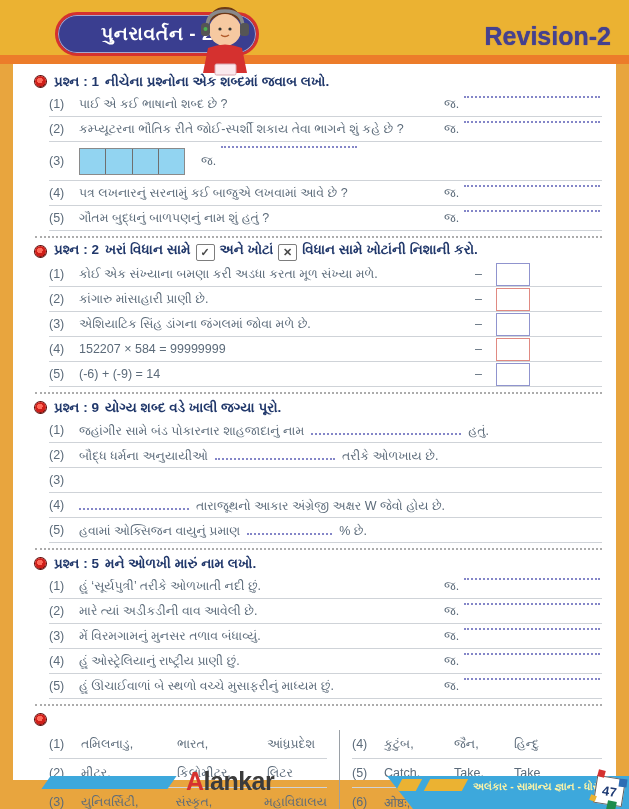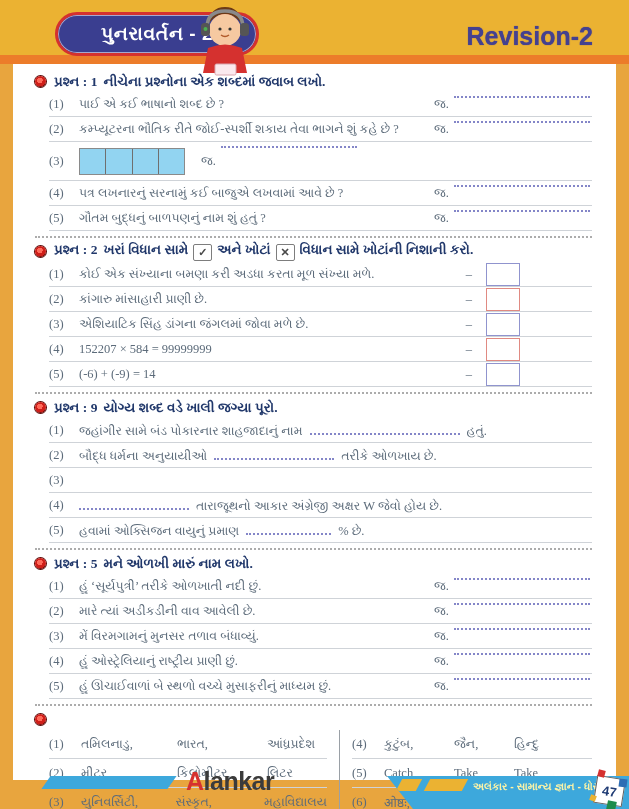--- a/index.html
+++ b/index.html
@@ -6,27 +6,27 @@
   body{font-family:"Liberation Sans",sans-serif;}
   .page{position:relative;width:629px;height:809px;background:#E8A53E;overflow:hidden;}
 
   
   .top-band{position:absolute;top:0;left:0;width:629px;height:55px;background:#EBB232;}
   .orange-stripe{position:absolute;top:55px;left:0;width:629px;height:9px;background:#EC7C2A;}
   .unit-badge{position:absolute;top:12px;left:55px;width:198px;height:38px;background:#3A3E90;
     border:3px solid #D4312F;border-radius:22px;display:flex;align-items:center;justify-content:center;
     box-shadow:0 0 0 1px rgba(255,255,255,.55) inset;z-index:3;}
   .unit-badge span{color:#fff;font-weight:bold;font-size:19px;letter-spacing:.5px;}
-  .revision-title{position:absolute;top:22px;right:36px;font-size:25px;font-weight:bold;color:#45418F;
+  .revision-title{position:absolute;top:22px;right:18px;font-size:25px;font-weight:bold;color:#45418F;
     text-shadow:0 0 1px #45418F;}
   .character{position:absolute;top:2px;left:196px;z-index:4;}
 
   
   .content{position:absolute;top:64px;left:13px;width:603px;height:716px;background:#ffffff;
-    box-sizing:border-box;padding:6px 24px 0 22px;font-family:Liberation Serif, serif;}
+    box-sizing:border-box;padding:6px 14px 0 22px;}
 
   .sec-header{display:flex;align-items:center;gap:8px;height:21px;margin-top:1px;}
   .bullet{width:11px;height:11px;border-radius:50%;flex:none;
     background:radial-gradient(circle at 45% 40%,#ff6a5a 0 30%,#cf1f19 31% 66%,#7c0e0a 67% 100%);
     box-shadow:0 0 0 1px #5a0a08;}
   .sec-title{font-weight:bold;color:#21386B;font-size:13.5px;white-space:nowrap;}
   .sec-title .gap{display:inline-block;width:6px;}
 
   .divider{border-top:2px dotted #ACACAC;margin:5px 0 3px 0;height:0;}
 

